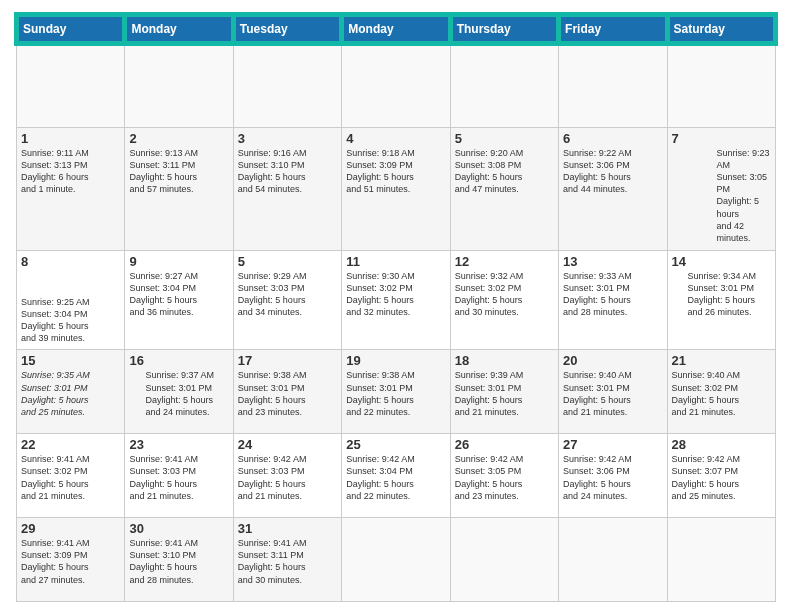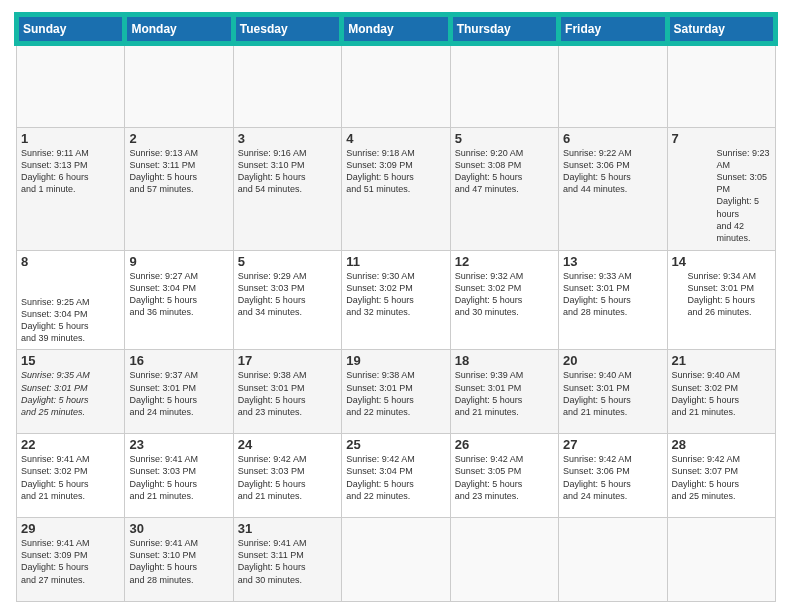--- a/index.html
+++ b/index.html
@@ -216,21 +216,21 @@
         <tr>
           <td>
             <span class="day-num">15</span>
             <div class="cell-text" style="white-space: pre-line; font-style: italic;">Sunrise: 9:35 AM
 Sunset: 3:01 PM
 Daylight: 5 hours
 and 25 minutes.</div>
           </td>
           <td>
             <span class="day-num">16</span>
-            <div class="cell-text" style="white-space: pre-line;">Sunrise: 9:37 AM
+            <div class="cell-text" style="white-space: pre-line; margin-left: 16px;">Sunrise: 9:37 AM
 Sunset: 3:01 PM
 Daylight: 5 hours
 and 24 minutes.</div>
           </td>
           <td>
             <span class="day-num">17</span>
             <div class="cell-text" style="white-space: pre-line;">Sunrise: 9:38 AM
 Sunset: 3:01 PM
 Daylight: 5 hours
 and 23 minutes.</div>

